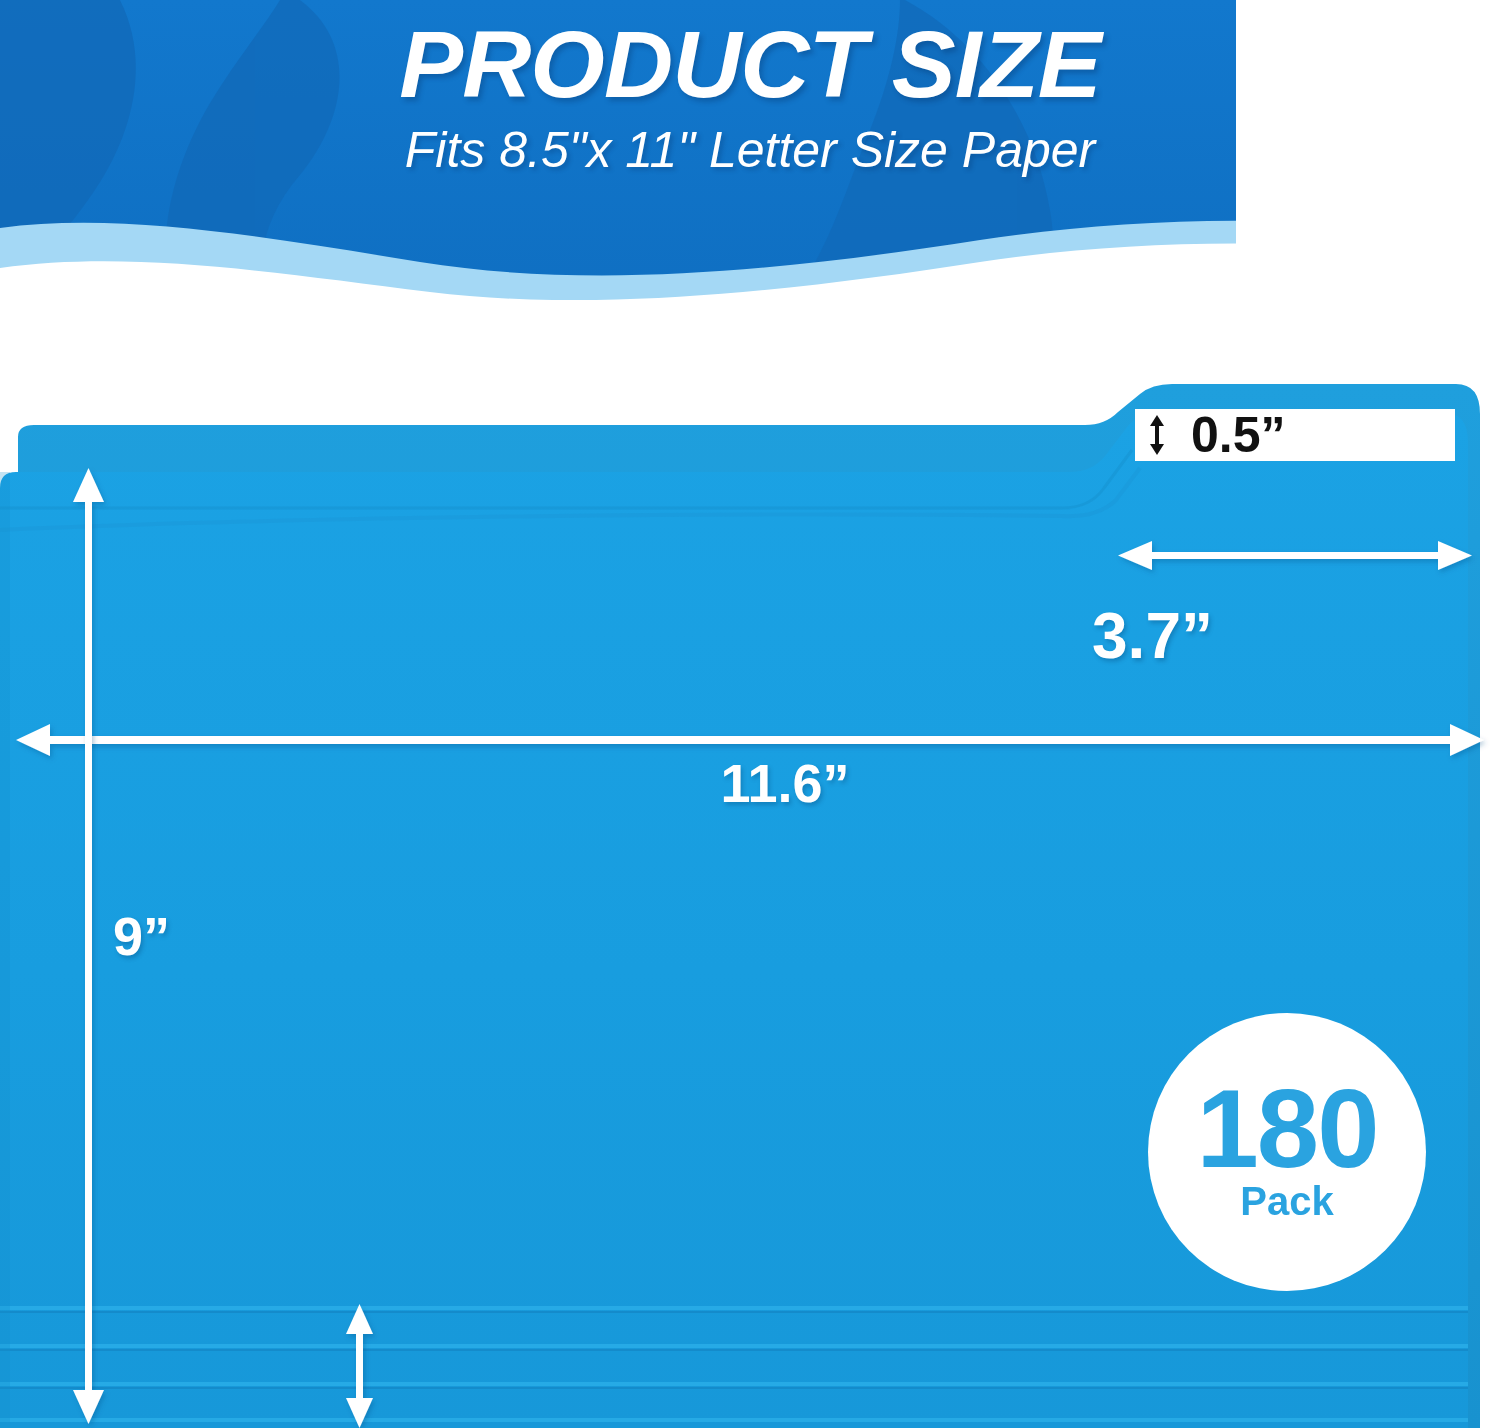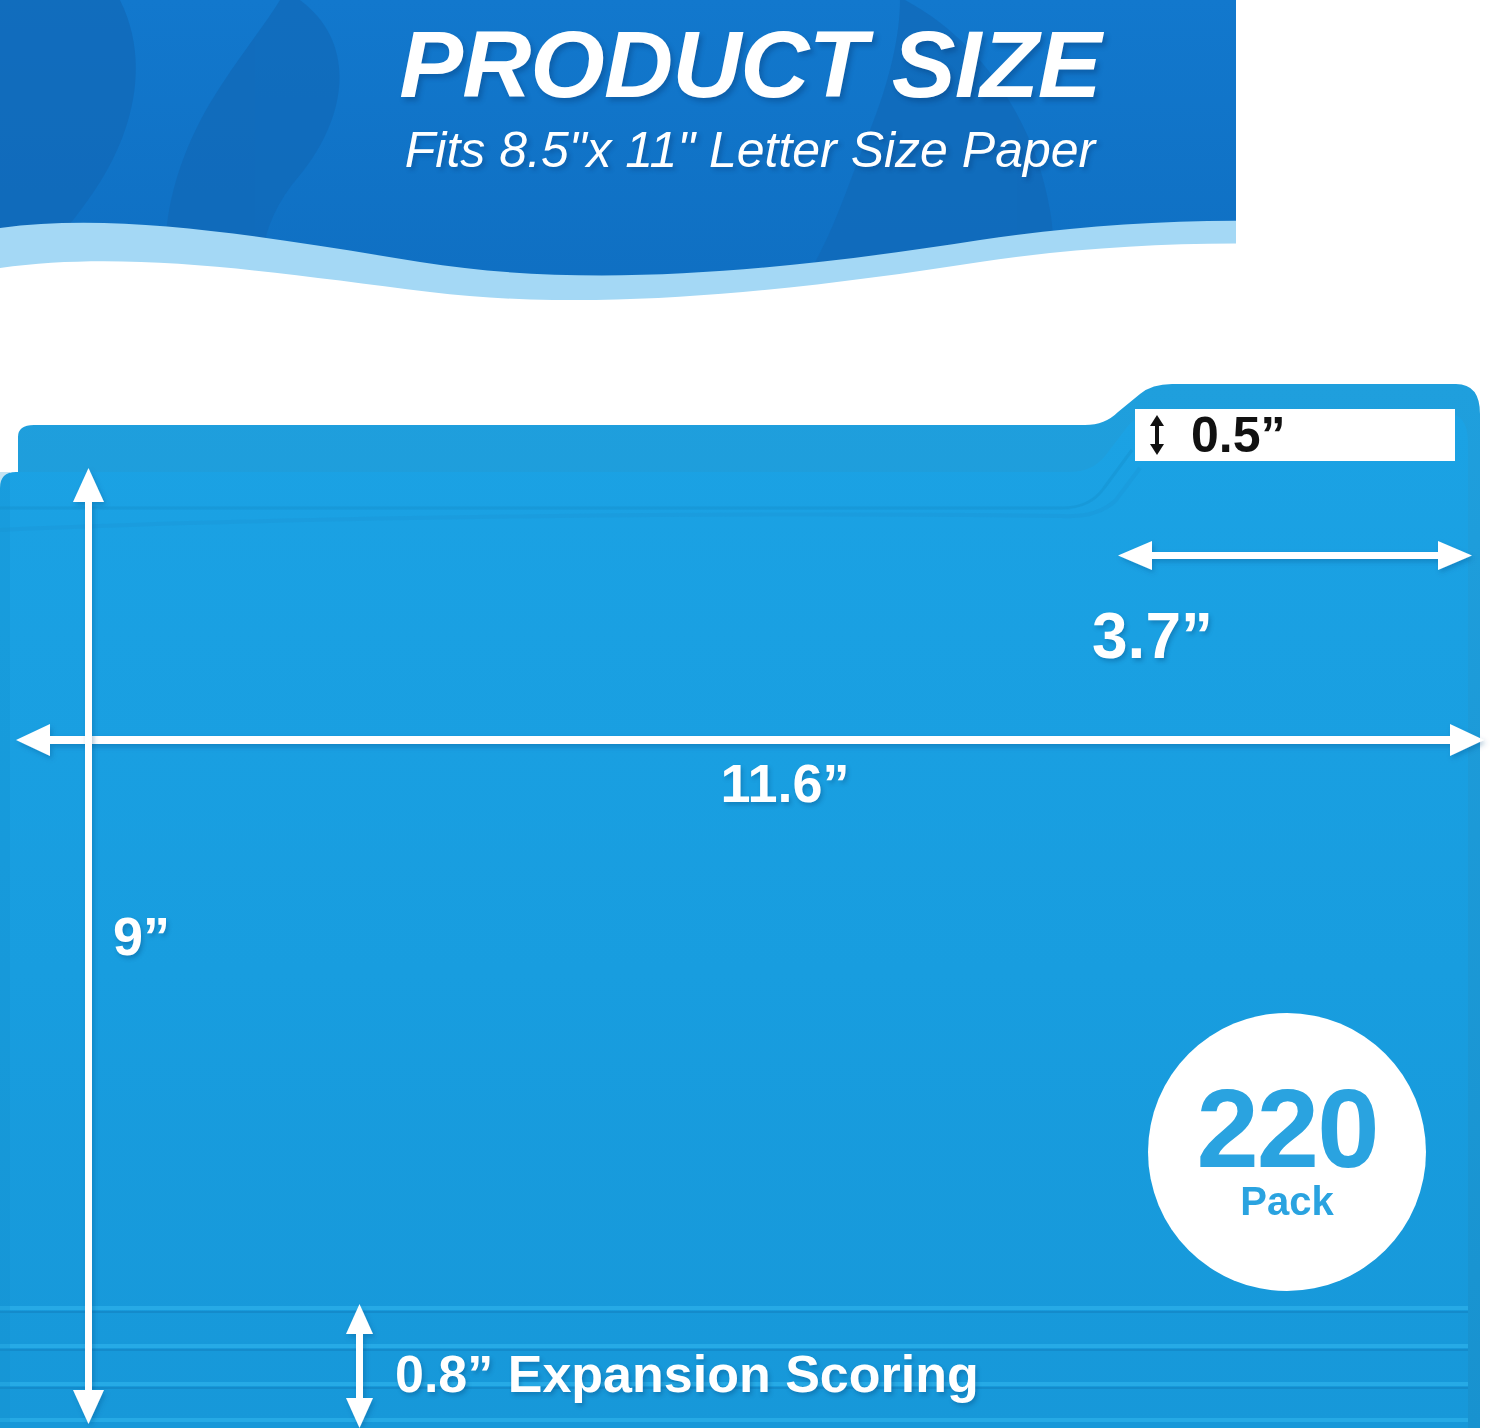--- a/index.html
+++ b/index.html
@@ -290,20 +290,19 @@
   </div>
 
   <div class="label lbl-tabwidth">
     <div>3.7”</div>
   </div>
 
   <div class="label lbl-width">11.6”</div>
 
   <div class="label lbl-height">9”</div>
 
-  <div class="label lbl-scoring">0.8” Expansion Scoring</div>
 
   <div class="badge">
-    <div class="badge-count">220</div>
+    <div class="badge-count">180</div>
     <div class="badge-unit">Pack</div>
   </div>
 
 </div>
 
 </body></html>

